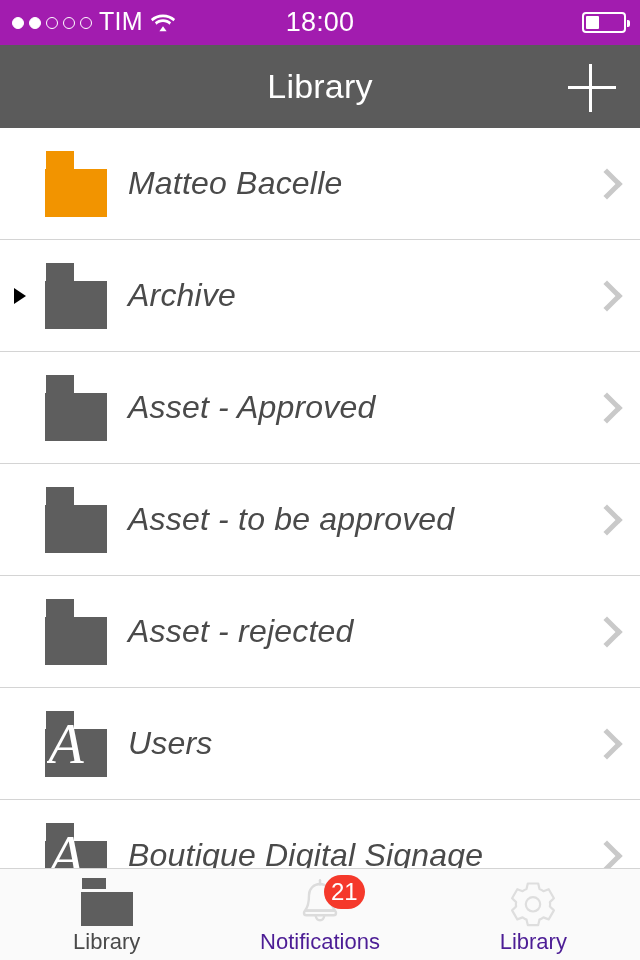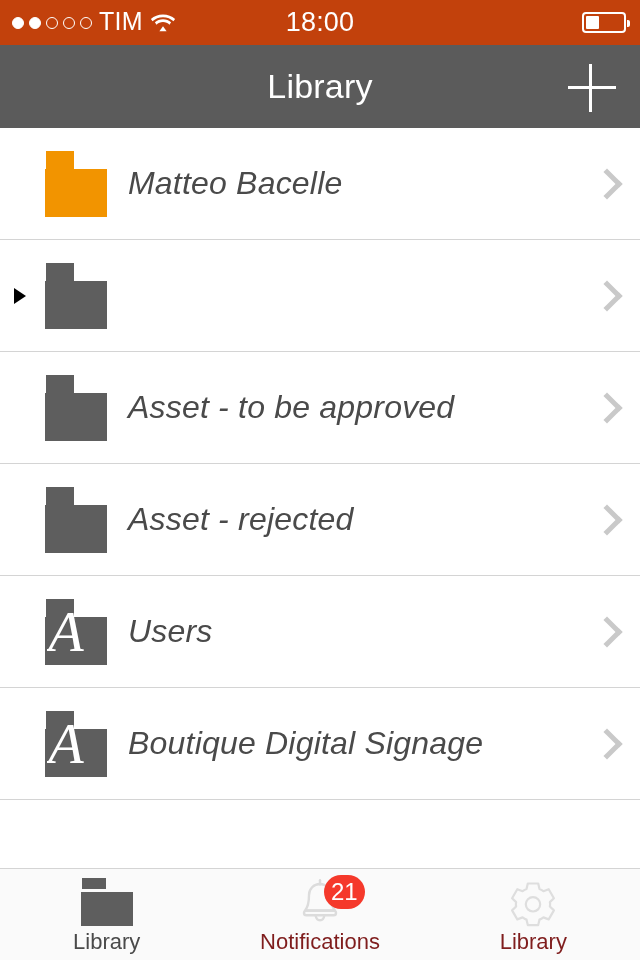--- a/index.html
+++ b/index.html
@@ -21,21 +21,21 @@
     background: #ffffff;
     overflow: hidden;
   }
 
   
   .status-bar {
     position: absolute;
     top: 0; left: 0;
     width: 640px;
     height: 45px;
-    background: #c2410c;
+    background: #a21caf;
     color: #ffffff;
   }
   .status-left {
     position: absolute;
     left: 12px; top: 0;
     height: 45px;
     display: flex;
     align-items: center;
     gap: 7px;
   }
@@ -242,21 +242,21 @@
   }
   .tab-icon {
     position: relative;
     width: 56px; height: 50px;
     display: flex;
     align-items: center;
     justify-content: center;
   }
   .tab-label {
     font-size: 22px;
-    color: #7f1d1d;
+    color: #4c1d95;
     line-height: 26px;
     margin-top: 2px;
   }
   .tab.active .tab-label { color: #4a4a4a; }
 
   .tb-folder { position: relative; width: 52px; height: 48px; }
   .tb-folder .tab2 {
     position: absolute; left: 1px; top: 0;
     width: 24px; height: 11px; background: #5e5e5e;
   }
@@ -328,23 +328,33 @@
       <span class="chevron"></span>
     </div>
 
     <div class="row">
       <span class="row-expander" style="display: block;"></span>
       <span class="folder">
         <span class="tab"></span>
           <span class="body"></span>
         <span class="glyph"></span>
       </span>
-      <span class="chevron"></span>
-    </div>
-
+      <span class="row-label">Archive</span>
+      <span class="chevron"></span>
+    </div>
+
+    <div class="row">
+      <span class="folder">
+        <span class="tab"></span>
+          <span class="body"></span>
+        <span class="glyph"></span>
+      </span>
+      <span class="row-label">Asset - Approved</span>
+      <span class="chevron"></span>
+    </div>
 
     <div class="row">
       <span class="folder">
         <span class="tab"></span>
           <span class="body"></span>
         <span class="glyph"></span>
       </span>
       <span class="row-label">Asset - to be approved</span>
       <span class="chevron"></span>
     </div>

